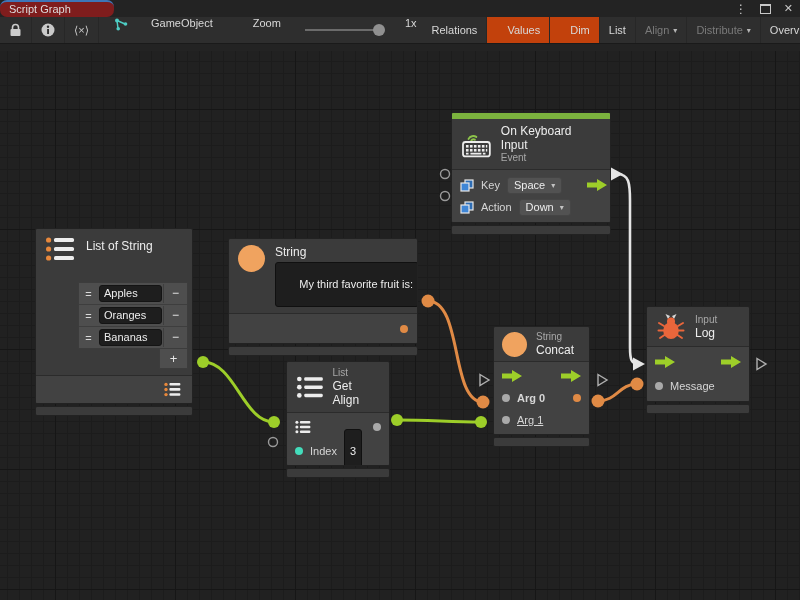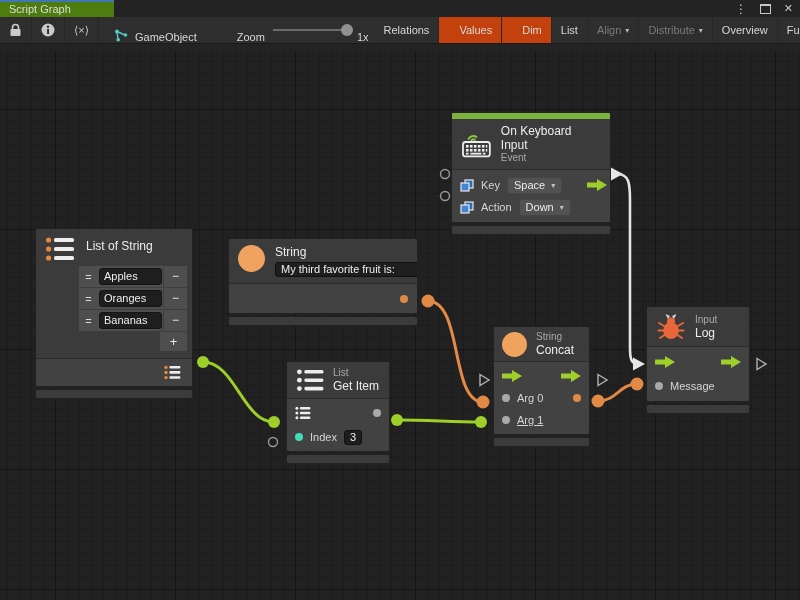--- a/index.html
+++ b/index.html
@@ -5,38 +5,38 @@
   html,body{margin:0;padding:0;}
   body{
     width:800px;height:600px;overflow:hidden;position:relative;
     background:#232323;font-family:"Liberation Sans",sans-serif;
     -webkit-user-select:none;user-select:none;
   }
   
   .titlebar{position:absolute;top:0;left:0;width:800px;height:17px;background:#232323;}
   .tab{
     position:absolute;left:0;top:0;width:114px;height:17px;box-sizing:border-box;
-    background:#4d7c0f;border-top:2px solid #3E76B8;
-    color:#DDDDDD;font-size:11px;line-height:14px;padding-left:9px;
+    background:#7f1d1d;border-top:2px solid #3E76B8;
+    color:#DDDDDD;font-size:11px;line-height:14px;padding-left:9px;border-radius:7px;
   }
   .win-controls{position:absolute;right:7px;top:1px;height:15px;display:flex;gap:13px;align-items:center;color:#C8C8C8;font-size:12px;}
   .kebab{font-size:12px;line-height:12px;}
   .max-icon{width:9px;height:7px;border:1px solid #C8C8C8;border-top-width:2px;display:inline-block;}
   .close-x{font-size:11px;line-height:11px;}
   
   .toolbar{
     position:absolute;top:17px;left:0;width:800px;height:27px;box-sizing:border-box;
     background:#2E2E2E;border-bottom:1px solid #1A1A1A;
     display:flex;align-items:stretch;font-size:11px;color:#D8D8D8;white-space:nowrap;
   }
   .tb-btn{display:flex;align-items:center;justify-content:center;padding:0 9px;border-right:1px solid #272727;cursor:default;}
   .tb-btn.icon-btn{width:20px;}
   .tb-btn.on{background:#c2410c;padding-left:20px;}
   .tb-btn.disabled{color:#7A7A7A;}
-  .tb-plain{display:flex;align-items:flex-end;padding:0 6px;}
+  .tb-plain{display:flex;align-items:flex-start;padding:0 6px;gap:16px;}
   .caret{font-size:8px;margin-left:4px;color:#B5B5B5;}
   .zoom-track{width:76px;height:2px;background:#6B6B6B;position:relative;margin:0 8px;align-self:center;}
   .zoom-handle{position:absolute;right:-4px;top:-5px;width:12px;height:12px;border-radius:50%;background:#909090;}
   .spacer-sm{width:14px;}
   
   .canvas{
     position:absolute;top:51px;left:0;width:800px;height:556px;
     background-color:#212121;
     background-image:
       linear-gradient(#161616 1px, transparent 1px),
@@ -55,29 +55,29 @@
   .nheader{display:flex;align-items:center;padding:5px 9px;gap:9px;}
   .ntitle{font-size:12px;color:#EDEDED;}
   .ncat{font-size:10px;color:#A8A8A8;line-height:12px;}
   .prow{display:flex;align-items:center;gap:7px;padding:0 8px;height:22px;position:relative;}
   .dot{width:9px;height:9px;border-radius:50%;flex:0 0 auto;}
   .dot.gray{background:#A9A9A9;}
   .dot.orange{background:#E08A45;}
   .dot.teal{background:#43DCBB;}
   .dot.small{width:8px;height:8px;}
   .right{margin-left:auto;}
-  .vbox{background:#1E1E1E;border:1px solid #101010;border-radius:3px;padding:0 5px;color:#EDEDED;font-size:11px;line-height:13px;}
+  .vbox{background:#1E1E1E;border:1px solid #101010;border-radius:3px;padding:15px 5px;color:#EDEDED;font-size:11px;line-height:13px;text-align:right;}
   .dd{display:inline-flex;align-items:center;background:#525252;border:1px solid #454545;border-radius:3px;padding:0 6px;height:15px;color:#EDEDED;}
   .dd .caret{margin-left:6px;color:#C2C2C2;}
   .circle-icon{border-radius:50%;background:#F0A35F;flex:0 0 auto;}
   
   .greenbar{height:6px;background:#7CB33E;}
   .flow-arrow{position:absolute;right:3px;top:5px;}
   
-  .list-head{display:flex;gap:11px;padding:7px 9px 2px;align-items:flex-start;}
+  .list-head{display:flex;gap:11px;padding:7px 9px 19px;align-items:flex-start;}
   .lwrap{margin-left:42px;width:110px;}
   .lpanel{background:#4E4E4E;border:1px solid #3C3C3C;}
   .lrow{display:flex;align-items:center;height:21px;border-bottom:1px solid #3E3E3E;}
   .lrow:last-child{border-bottom:none;}
   .lhandle{width:19px;text-align:center;color:#DADADA;font-size:11px;}
   .linput{flex:1;background:#1E1E1E;border:1px solid #141414;border-radius:3px;margin:0 1px;padding:0 4px;height:15px;line-height:15px;font-size:11px;color:#EDEDED;overflow:hidden;}
   .lminus{width:23px;text-align:center;color:#E8E8E8;border-left:1px solid #3E3E3E;font-size:12px;line-height:19px;}
   .plusrow{display:flex;justify-content:flex-end;}
   .plusbtn{width:27px;height:19px;background:#4E4E4E;border:1px solid #3C3C3C;border-top:none;text-align:center;line-height:19px;color:#E8E8E8;font-size:13px;}
   .list-body{display:flex;justify-content:flex-end;align-items:center;height:27px;padding:0 11px;}
@@ -341,21 +341,21 @@
             <circle cx="3.4" cy="3.8" r="2.4"></circle>
               <circle cx="3.4" cy="12.2" r="2.4"></circle>
               <circle cx="3.4" cy="20.6" r="2.4"></circle>
             <rect x="8.4" y="2" width="19" height="3.6" rx="1.4"></rect>
               <rect x="8.4" y="10.4" width="19" height="3.6" rx="1.4"></rect>
               <rect x="8.4" y="18.8" width="19" height="3.6" rx="1.4"></rect>
           </g>
         </svg>
         <div>
           <div class="ncat">List</div>
-          <div class="ntitle">Get Item</div>
+          <div class="ntitle">Get Align</div>
         </div>
       </div>
       <div class="nbody" style="padding:2px 0;">
         <div class="prow" style="height:24px;">
           <svg width="16" height="14" viewBox="0 0 16 14">
             <g fill="#EDEDED">
                 <circle cx="1.9" cy="2.2" r="1.5"></circle>
                 <circle cx="1.9" cy="7" r="1.5"></circle>
                 <circle cx="1.9" cy="11.8" r="1.5"></circle>
             <rect x="4.9" y="1" width="10.5" height="2.4" rx="1"></rect>
@@ -386,21 +386,21 @@
       </div>
       <div class="nbody" style="padding:3px 0;">
         <div class="prow" style="height:22px;">
           <svg width="20" height="12" viewBox="0 0 20 12">
               <path d="M0,3.6 h10 V0 L20,6 10,12 V8.4 H0 z" fill="#9DCE29"></path>
             </svg>
           <svg class="right" width="20" height="12" viewBox="0 0 20 12">
               <path d="M0,3.6 h10 V0 L20,6 10,12 V8.4 H0 z" fill="#9DCE29"></path>
             </svg>
         </div>
-        <div class="prow" style="height:22px;">
+        <div class="prow" style="height:22px;font-weight:bold;">
           <span class="dot gray small"></span>
           <span>Arg 0</span>
           <span class="dot orange small right"></span>
         </div>
         <div class="prow" style="height:22px;text-decoration:underline;">
           <span class="dot gray small"></span>
           <span>Arg 1</span>
         </div>
       </div>
     </div>

